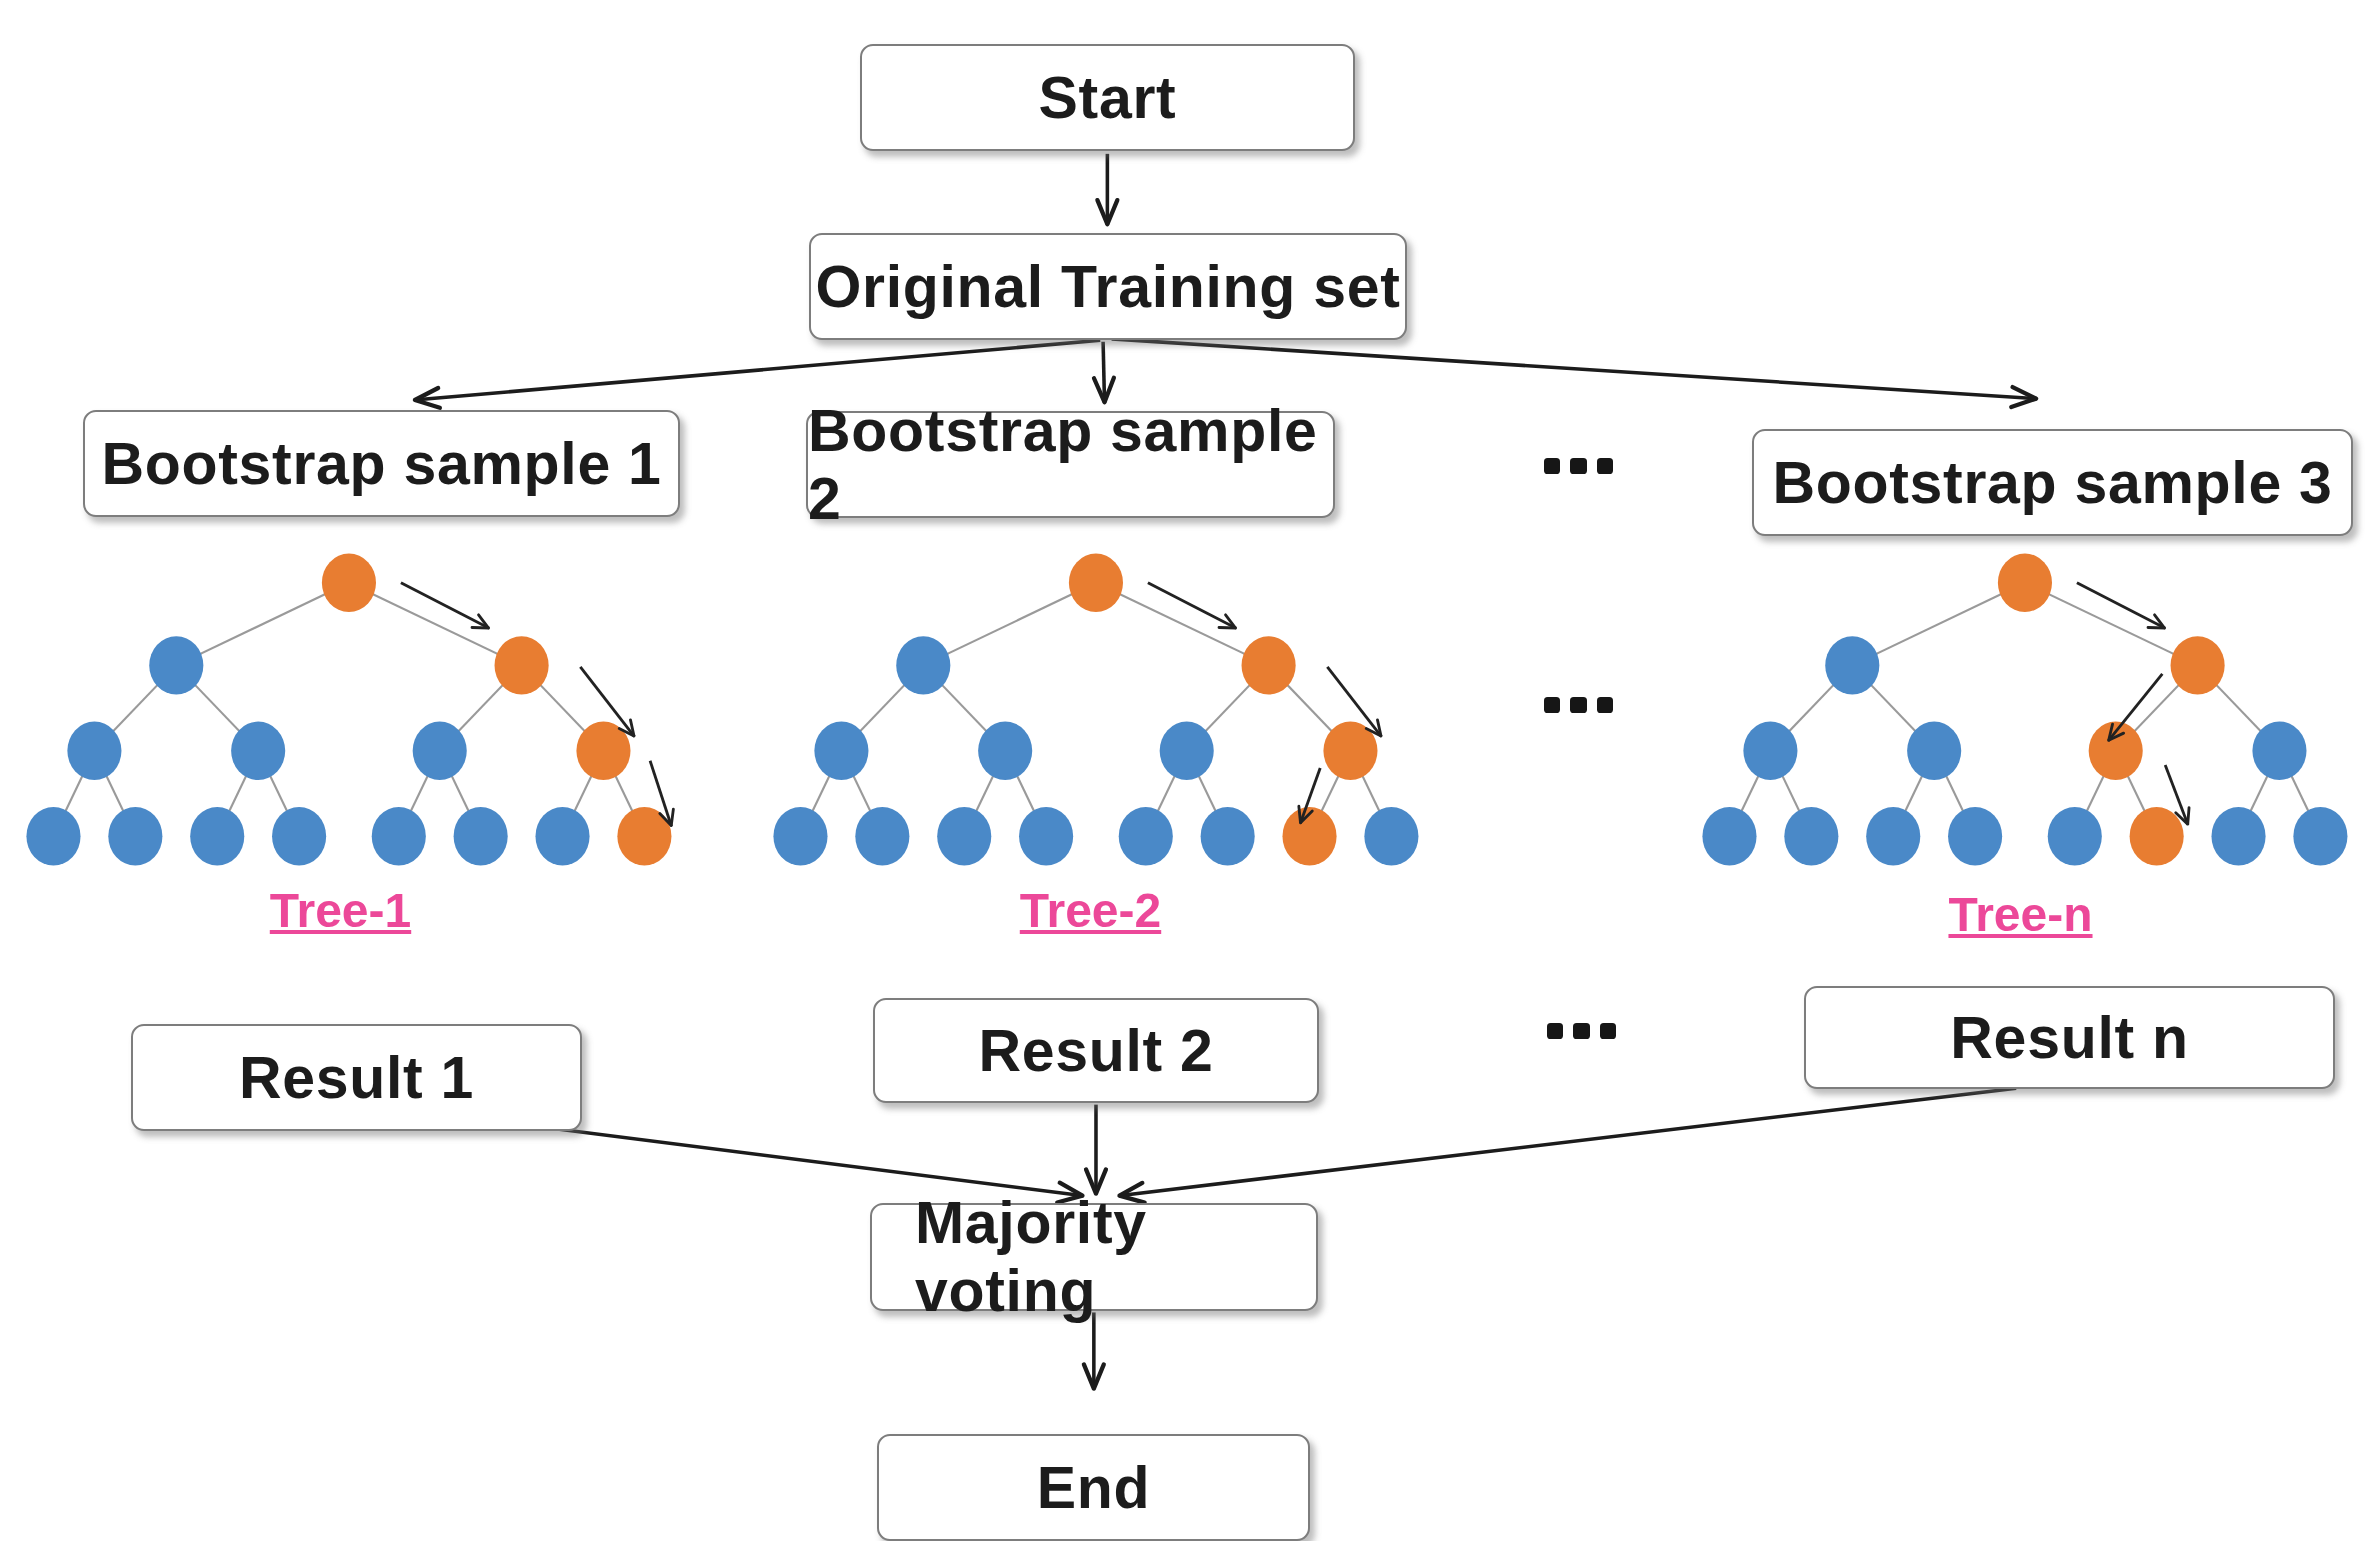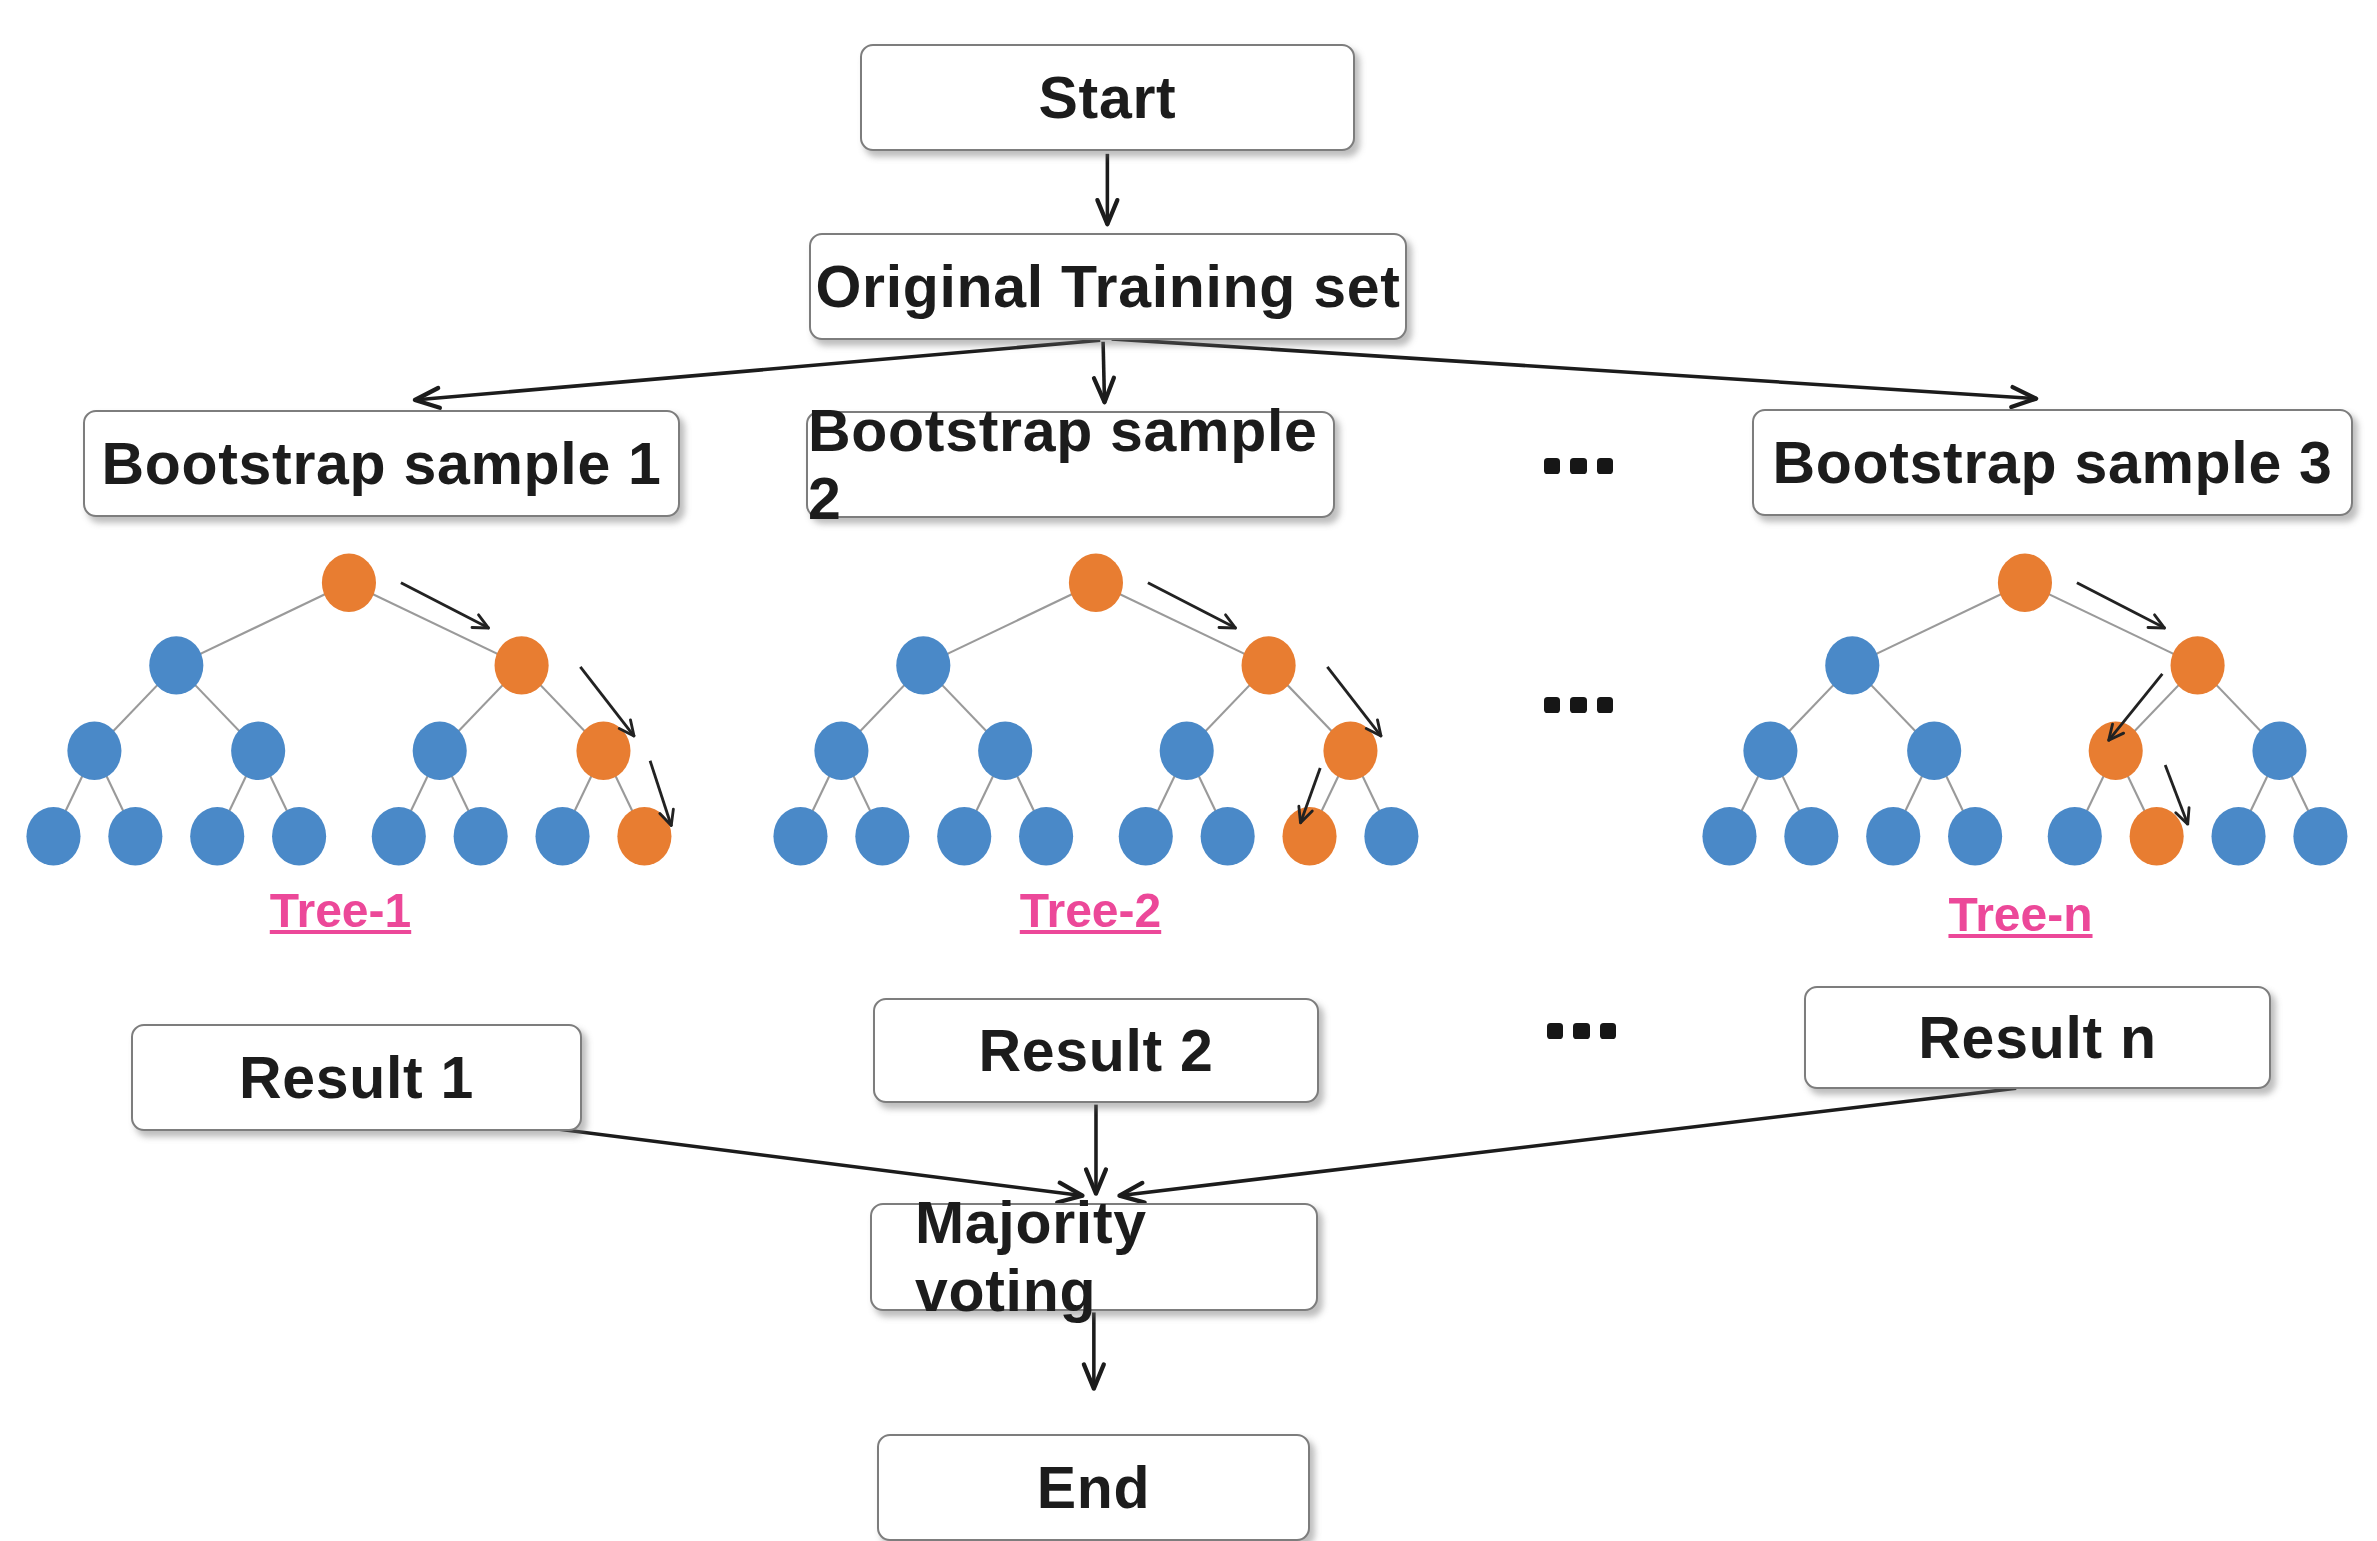--- a/index.html
+++ b/index.html
@@ -73,21 +73,21 @@
   </svg>
 
   <div class="box" style="left:860px;top:44px;width:495px;height:107px;">Start</div>
 
   <div class="box" style="left:809px;top:233px;width:598px;height:107px;">Original Training set</div>
 
   <div class="box" style="left:83px;top:410px;width:597px;height:107px;">Bootstrap sample 1</div>
 
   <div class="box" style="left:806px;top:411px;width:529px;height:107px;">Bootstrap sample 2</div>
 
-  <div class="box" style="left:1752px;top:409px;width:601px;height:107px;">Bootstrap sample 3</div>
+  <div class="box" style="left:1752px;top:429px;width:601px;height:107px;">Bootstrap sample 3</div>
 
   <svg class="tree-svg" style="left:25px;top:547px;" width="655" height="335" viewBox="0 0 920 470">
       <defs>
         <marker id="aht0" markerUnits="userSpaceOnUse" markerWidth="32" markerHeight="28" refX="26" refY="14" orient="auto">
           <path d="M4,4 L25,14 L4,24" fill="none" stroke="#222222" stroke-width="4" stroke-linecap="round" stroke-linejoin="round"></path>
         </marker>
       </defs>
       <line x1="455" y1="50" x2="212.5" y2="166" stroke="#9A9A9A" stroke-width="3"></line>
       <line x1="455" y1="50" x2="697.5" y2="166" stroke="#9A9A9A" stroke-width="3"></line>
       <line x1="212.5" y1="166" x2="97.5" y2="286" stroke="#9A9A9A" stroke-width="3"></line>
@@ -217,19 +217,19 @@
   <div class="dots" style="left:1547px;top:1023px;">
       <div class="dot"></div>
       <div class="dot"></div>
       <div class="dot"></div>
     </div>
 
   <div class="box" style="left:131px;top:1024px;width:451px;height:107px;">Result 1</div>
 
   <div class="box" style="left:873px;top:998px;width:446px;height:105px;">Result 2</div>
 
-  <div class="box" style="left:1804px;top:986px;width:467px;height:103px;">Result n</div>
+  <div class="box" style="left:1804px;top:986px;width:531px;height:103px;">Result n</div>
 
   <div class="box" style="left:870px;top:1203px;width:448px;height:108px;padding-left:43px;">Majority voting</div>
 
   <div class="box" style="left:877px;top:1398px;width:433px;height:107px;margin-top:36px;">End</div>
 </div>
 
 
 </body></html>

